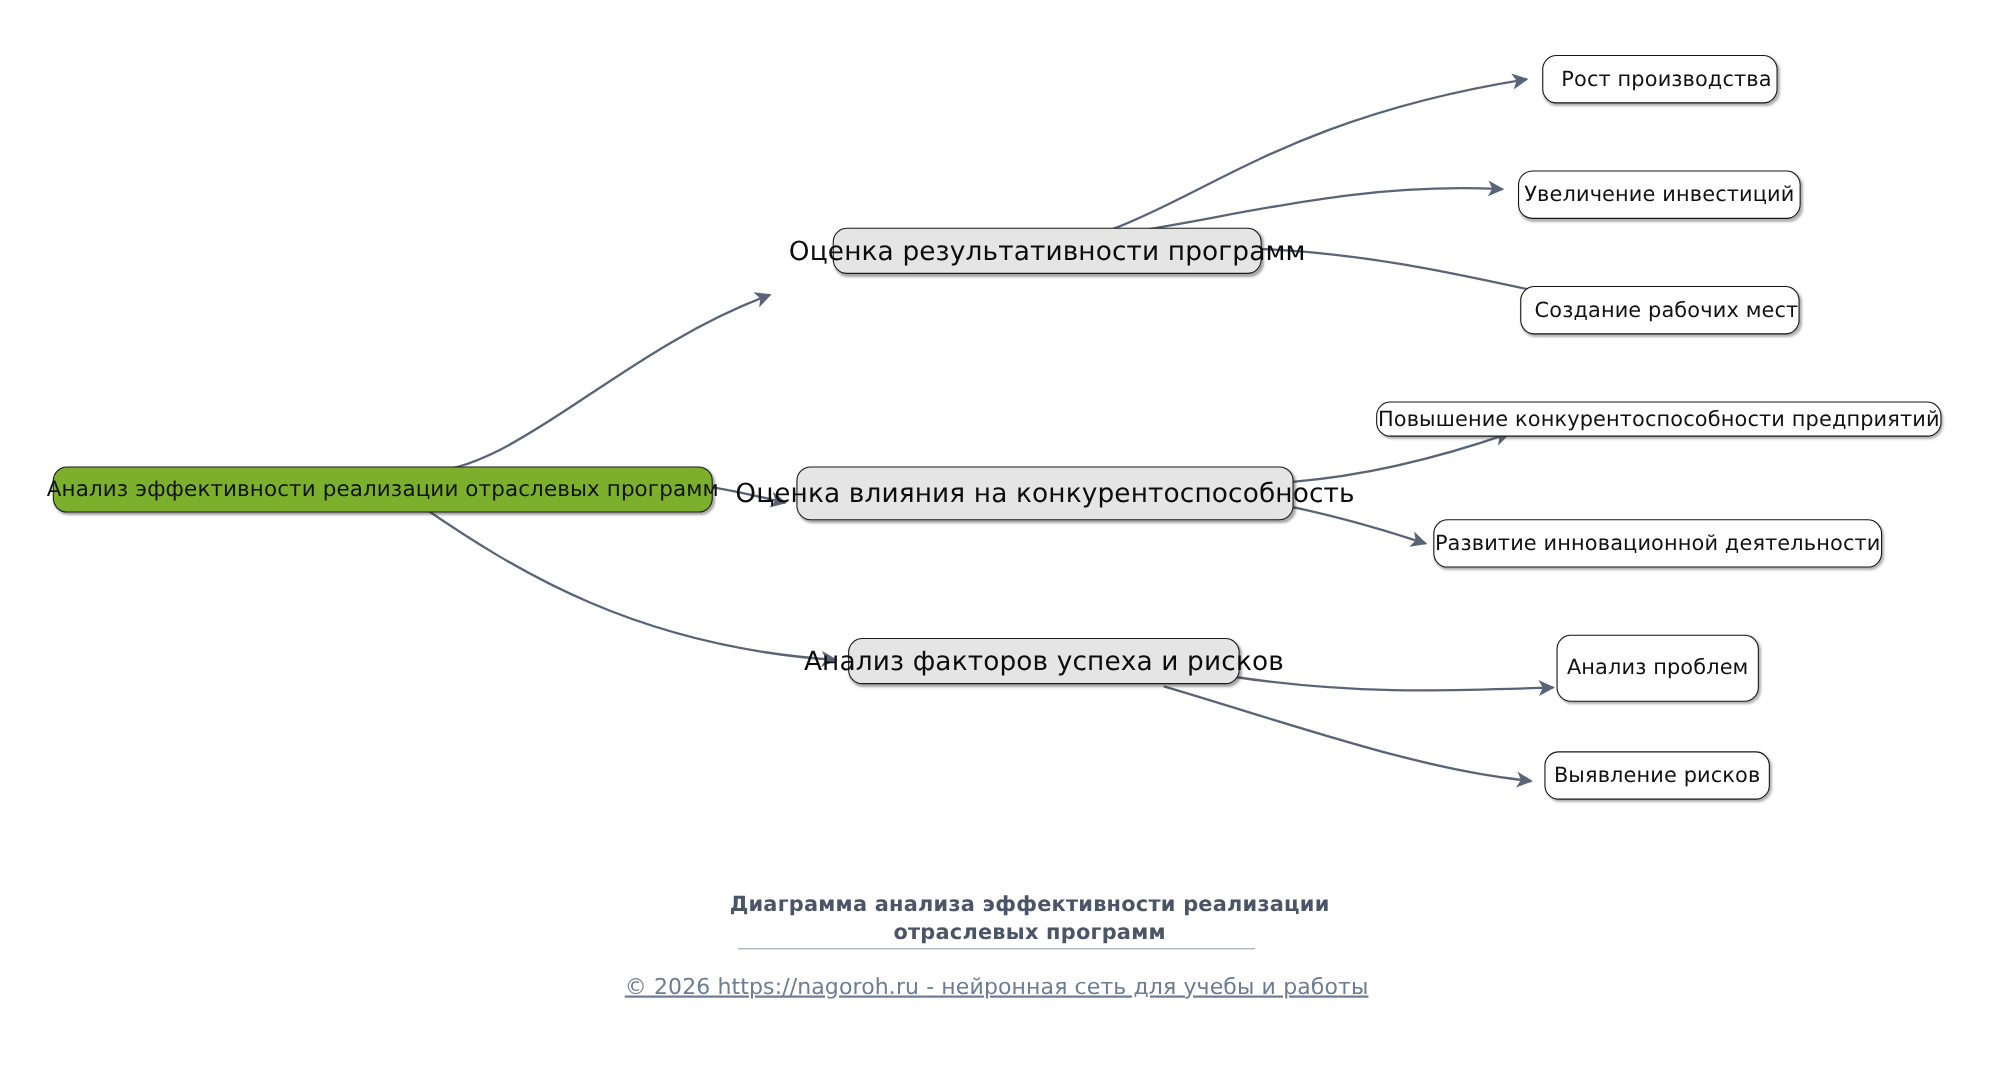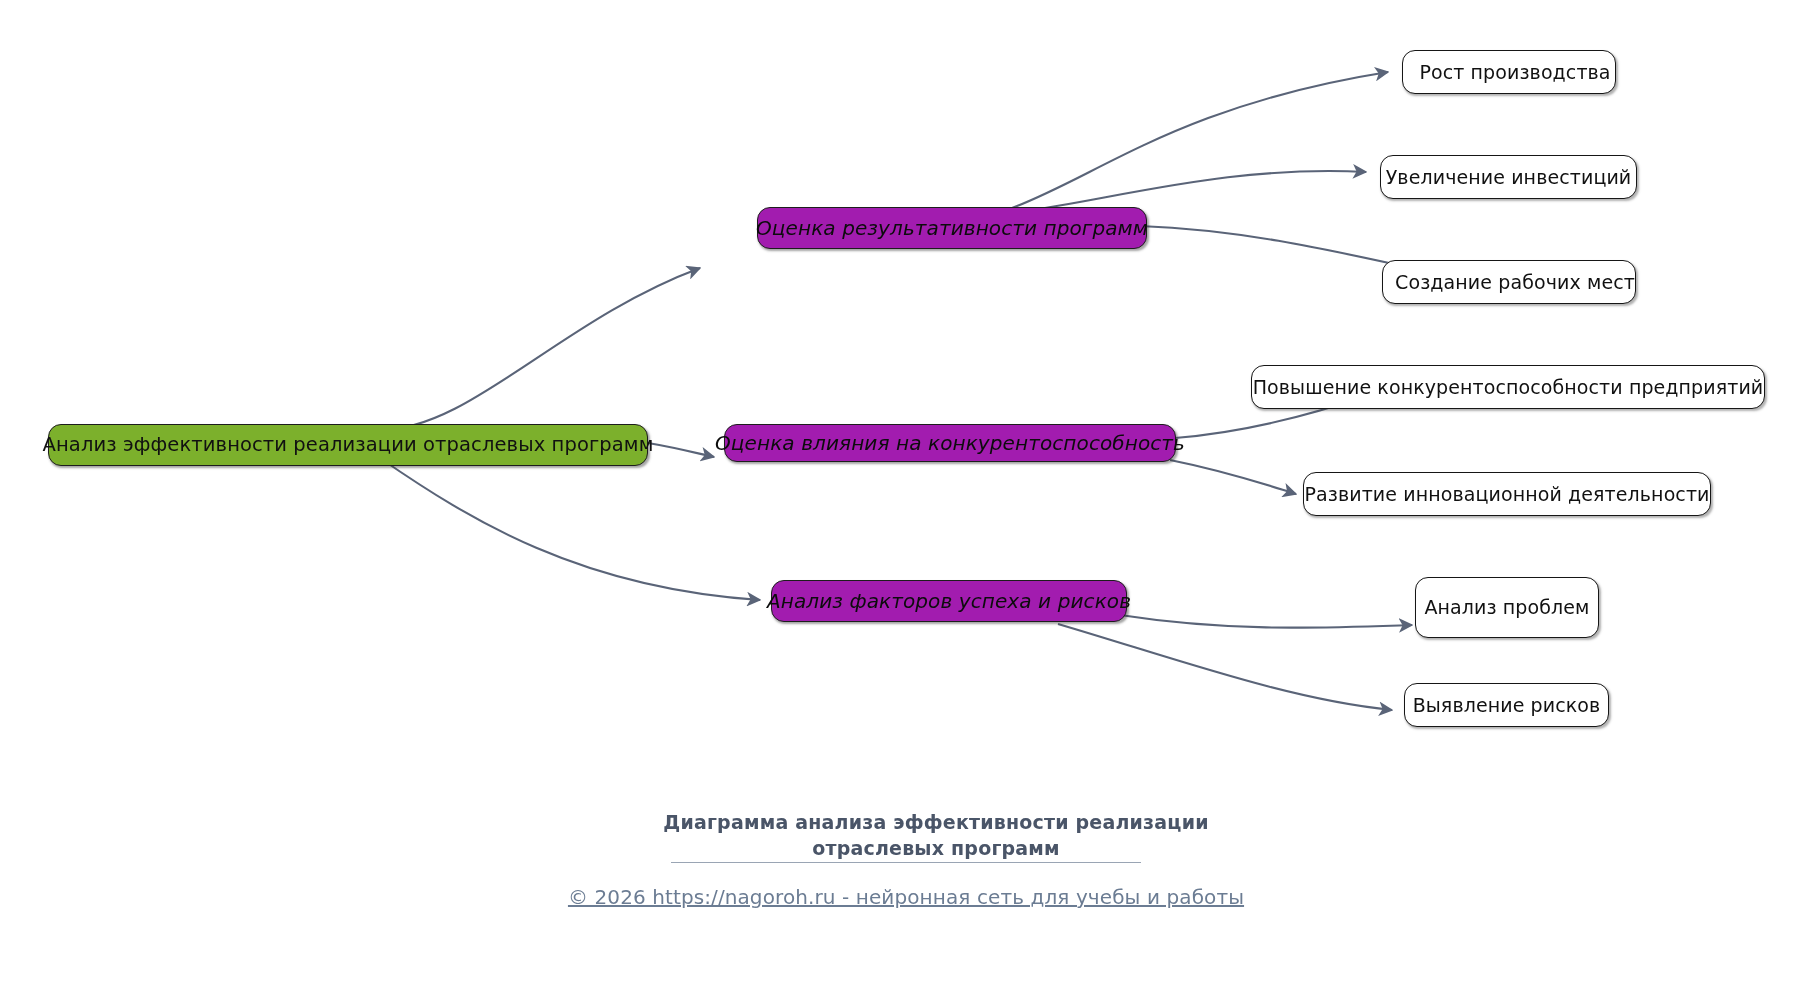--- a/index.html
+++ b/index.html
@@ -39,26 +39,25 @@
     letter-spacing: 0.1px;
   }
   .node-root {
     background: #7CB02C;
     border: 1.6px solid #1d1d1d;
     color: #111111;
     font-size: 19.5px;
     box-shadow: 1.5px 2px 2.2px rgba(40,40,40,0.42);
   }
   .node-branch {
-    background: #a21caf;
+    background: #e5e5e5;
     border: 1.6px solid #1d1d1d;
     color: #0c0c0c;
-    font-size: 20px;
+    font-size: 24px;
     box-shadow: 1.5px 2px 2.2px rgba(40,40,40,0.42);
-    font-style: italic;
   }
   .node-leaf {
     background: #ffffff;
     border: 1.7px solid #161616;
     color: #111111;
     font-size: 19px;
     box-shadow: 1.5px 2px 2.2px rgba(60,60,60,0.40);
   }
   #caption {
     position: absolute;
@@ -124,41 +123,41 @@
   </svg>
 
   <div class="node node-root" style="left:48px; top:424px; width:600px; height:42px;">
     <span>Анализ эффективности реализации отраслевых программ</span>
   </div>
 
   <div class="node node-branch" style="left:757px; top:207px; width:390px; height:42px;">
     <span>Оценка результативности программ</span>
   </div>
 
-  <div class="node node-branch" style="left:724px; top:424px; width:452px; height:38px;">
+  <div class="node node-branch" style="left:724px; top:424px; width:452px; height:49px;">
     <span>Оценка влияния на конкурентоспособность</span>
   </div>
 
   <div class="node node-branch" style="left:771px; top:580px; width:356px; height:42px;">
     <span>Анализ факторов успеха и рисков</span>
   </div>
 
   <div class="node node-leaf" style="left:1402px; top:50px; width:214px; height:44px;padding-left:12px;">
     <span>Рост производства</span>
   </div>
 
   <div class="node node-leaf" style="left:1380px; top:155px; width:257px; height:44px;align-items:center;">
     <span>Увеличение инвестиций</span>
   </div>
 
   <div class="node node-leaf" style="left:1382px; top:260px; width:254px; height:44px;padding-left:12px;">
     <span>Создание рабочих мест</span>
   </div>
 
-  <div class="node node-leaf" style="left:1251px; top:365px; width:514px; height:44px;">
+  <div class="node node-leaf" style="left:1251px; top:365px; width:514px; height:32px;">
     <span>Повышение конкурентоспособности предприятий</span>
   </div>
 
   <div class="node node-leaf" style="left:1303px; top:472px; width:408px; height:44px;">
     <span>Развитие инновационной деятельности</span>
   </div>
 
   <div class="node node-leaf" style="left:1415px; top:577px; width:184px; height:61px;">
     <span>Анализ проблем</span>
   </div>

